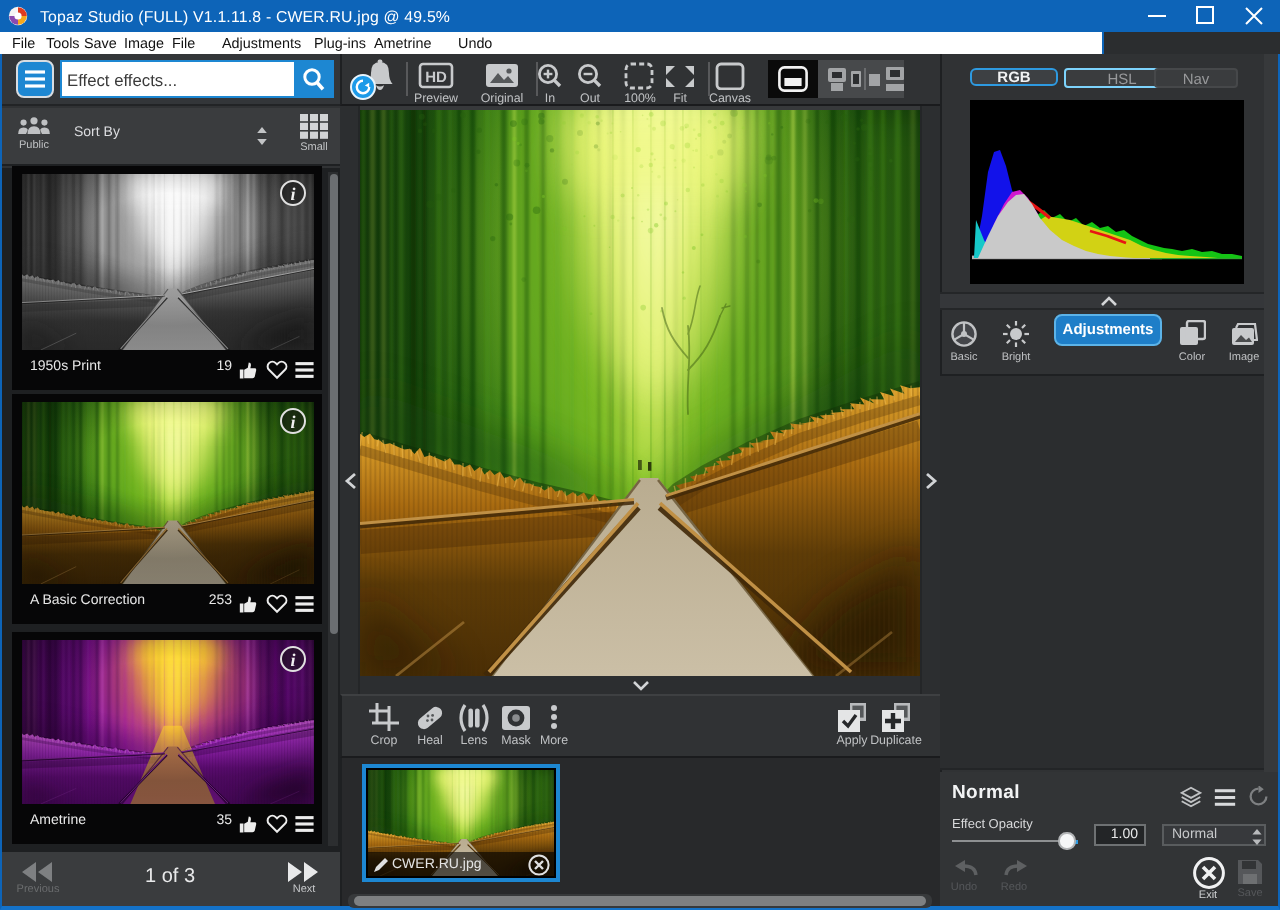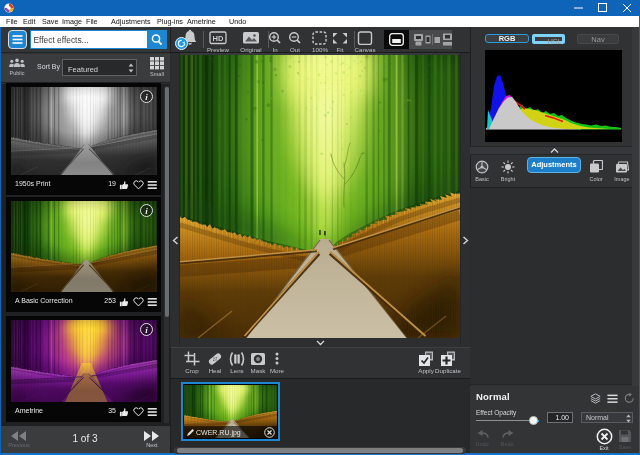--- a/index.html
+++ b/index.html
@@ -1,44 +1,45 @@
 <!DOCTYPE html>
 <html><head><meta charset="utf-8"><style>
 
 *{margin:0;padding:0;box-sizing:border-box;font-family:"Liberation Sans",sans-serif;}
 body{width:640px;height:455px;overflow:hidden;background:#2b2d2f;}
 #app{position:relative;width:640px;height:455px;background:#2b2d2f;}
 .abs{position:absolute;}
 #titlebar{left:0;top:0;width:640px;height:16px;background:#0d64b8;color:#fff;font-size:8px;}
 #titletext{left:20px;top:3px;letter-spacing:0.1px;}
-#menubar{left:0;top:16px;width:640px;height:11px;background:#fff;color:#111;font-size:7.2px;border-right:1px solid #0d64b8;}
+#menubar{left:0;top:16px;width:552px;height:11px;background:#fff;color:#111;font-size:7.2px;border-right:1px solid #0d64b8;}
 .menuitem{position:absolute;top:0px;}
 #body{left:0;top:27px;width:640px;height:428px;background:#303234;border-left:1px solid #0d64b8;border-right:1px solid #0d64b8;border-bottom:2px solid #1472c8;}
 .lbl{position:absolute;color:#bfc1c3;font-size:6.2px;text-align:center;}
 .sep{position:absolute;width:1px;background:#58595b;}
 </style>
 
 </head><body>
 <div id="app">
 <div class="abs" id="titlebar"></div>
 <svg class="abs" style="left:4px;top:3px" width="10" height="10">
       <circle cx="5" cy="5" r="4.6" fill="#f4f4f4"></circle>
       <path d="M5 0.6 A4.4 4.4 0 0 1 9.4 5 L5 5 Z" fill="#e03c20"></path>
       <path d="M9.4 5 A4.4 4.4 0 0 1 5 9.4 L5 5 Z" fill="#f6a81c"></path>
       <path d="M5 9.4 A4.4 4.4 0 0 1 0.6 5 L5 5 Z" fill="#8a4ab0"></path>
       <circle cx="5" cy="5" r="1.8" fill="#fff"></circle>
     </svg>
+<div class="abs" id="titletext" style="color:#fff;font-size:7.9px;top:3.5px;left:20px">Topaz Studio (FULL) V1.1.11.8 - CWER.RU.jpg @ 49.5%</div>
 <svg class="abs" style="left:570px;top:0" width="70" height="16">
       <line x1="4" y1="8" x2="13" y2="8" stroke="#fff" stroke-width="1"></line>
       <rect x="28.5" y="3.5" width="8" height="8" fill="none" stroke="#fff" stroke-width="1"></rect>
       <path d="M53 4 L61 12 M61 4 L53 12" stroke="#fff" stroke-width="1"></path>
     </svg>
 <div class="abs" id="menubar">
 <span class="menuitem" style="left:6px;top:1px">File</span>
-<span class="menuitem" style="left:23px;top:1px">Edit</span>
+<span class="menuitem" style="left:23px;top:1px">Tools</span>
 <span class="menuitem" style="left:42px;top:1px">Save</span>
 <span class="menuitem" style="left:62px;top:1px">Image</span>
 <span class="menuitem" style="left:86px;top:1px">File</span>
 <span class="menuitem" style="left:111px;top:1px">Adjustments</span>
 <span class="menuitem" style="left:157px;top:1px">Plug-ins</span>
 <span class="menuitem" style="left:187px;top:1px">Ametrine</span>
 <span class="menuitem" style="left:229px;top:1px">Undo</span>
 </div>
 <div class="abs" id="body"></div>
 <div class="abs" style="left:1px;top:27px;width:169px;height:26px;background:#333639;border-bottom:1px solid #222426"></div>
@@ -63,23 +64,20 @@
         <circle cx="10" cy="2.6" r="2"></circle>
         <path d="M6.4 10 Q6.4 5.6 10 5.6 Q13.6 5.6 13.6 10 Z"></path>
         <circle cx="4.2" cy="3.6" r="1.7"></circle>
         <path d="M1.2 10 Q1.2 6.4 4.2 6.4 Q6 6.4 6.6 7.6 L5.6 10 Z"></path>
         <circle cx="15.8" cy="3.6" r="1.7"></circle>
         <path d="M18.8 10 Q18.8 6.4 15.8 6.4 Q14 6.4 13.4 7.6 L14.4 10 Z"></path>
       </g>
     </svg>
 <div class="lbl" style="left:4px;top:70px;width:26px;font-size:5.5px">Public</div>
 <div class="abs" style="left:37px;top:63px;font-size:7px;color:#dcdde0">Sort By</div>
-<div class="abs" style="left:62px;top:59px;width:75px;height:17px;background:#28292b;border:1px solid #606264;color:#d4d5d7;font-size:7.5px">
-      <span style="position:absolute;left:5px;top:4.5px">Featured</span>
-    </div>
 <svg class="abs" style="left:127px;top:62px" width="8" height="12">
       <path d="M4 1.5 L6.4 4.5 L1.6 4.5 Z" fill="#c2c4c6"></path>
       <path d="M4 10.5 L6.4 7.5 L1.6 7.5 Z" fill="#c2c4c6"></path>
     </svg>
 <svg class="abs" style="left:150px;top:57px" width="14" height="13">
 <rect x="0" y="0.0" width="4" height="3.6" fill="#d2d4d6"></rect>
 <rect x="5" y="0.0" width="4" height="3.6" fill="#d2d4d6"></rect>
 <rect x="10" y="0.0" width="4" height="3.6" fill="#d2d4d6"></rect>
 <rect x="0" y="4.4" width="4" height="3.6" fill="#d2d4d6"></rect>
 <rect x="5" y="4.4" width="4" height="3.6" fill="#d2d4d6"></rect>
@@ -1551,21 +1549,21 @@
 <div class="abs" style="left:196px;top:429px;font-size:7px;color:#e4e4e4">CWER.RU.jpg</div>
 <svg class="abs" style="left:264px;top:427px" width="11" height="11">
       <circle cx="5.5" cy="5.5" r="4.8" fill="none" stroke="#e0e0e0" stroke-width="1"></circle>
       <path d="M3.5 3.5 L7.5 7.5 M7.5 3.5 L3.5 7.5" stroke="#e0e0e0" stroke-width="1.2"></path>
     </svg>
 <div class="abs" style="left:174px;top:447px;width:292px;height:7px;background:#37393b;border-radius:3px"></div>
 <div class="abs" style="left:177px;top:448px;width:286px;height:5px;background:#7e8082;border-radius:2.5px"></div>
 <div class="abs" style="left:470px;top:27px;width:169px;height:426px;background:#303234;border-left:1px solid #1e2022"></div>
 <div class="abs" style="left:632px;top:27px;width:7px;height:426px;background:#37393b"></div>
 <div class="abs" style="left:485px;top:34px;width:44px;height:9px;background:#3d4043;border:1.2px solid #2e9ae0;border-radius:3px;color:#f0f1f2;font-size:7.5px;font-weight:bold;text-align:center;line-height:8.5px">RGB</div>
-<div class="abs" style="left:532px;top:34px;width:33px;height:9.5px;background:#3a3c3e;border:3px solid #7dd3fc;border-radius:2px;color:#98999b;font-size:7.5px;text-align:right;line-height:9px">HSL</div>
+<div class="abs" style="left:532px;top:34px;width:58px;height:9.5px;background:#3a3c3e;border:1px solid #7dd3fc;border-radius:2px;color:#98999b;font-size:7.5px;text-align:center;line-height:9px">HSL</div>
 <div class="abs" style="left:577px;top:34px;width:42px;height:9.5px;background:#3a3c3e;border:1px solid #46484a;border-radius:2px;color:#98999b;font-size:7.5px;text-align:center;line-height:9px">Nav</div>
 <div class="abs" style="left:485px;top:50px;width:137px;height:92px;background:#000"></div>
 <svg class="abs" style="left:485px;top:50px" width="137" height="92">
       <rect x="1" y="77.8" width="95" height="1.8" fill="#b4b4b4"></rect>
       <rect x="90" y="78.2" width="46" height="1.4" fill="#2da82d"></rect>
       <polygon points="2,79 6,58 9,36 12,26 15,25 18,33 21,45 25,54 29,61 33,68 38,75 42,79" fill="#1212ea"></polygon>
       <polygon points="2,79 3,60 5,65 7,70 9,74 11,79" fill="#16c8c8"></polygon>
       <polygon points="6,79 12,62 17,52 21,46 25,45 29,49 34,57 40,64 47,70 54,75 60,79" fill="#d018d0"></polygon>
       <polygon points="13,79 19,64 23,58 26,60 29,55 33,58 37,55 41,59 45,57 49,61 53,59 57,63 61,61 65,64 69,63 73,66 77,65 81,68 85,70 89,72 93,73 97,74 101,74.5 106,75.5 111,74.5 116,76 121,75.5 126,77 131,77 136,78 136,79" fill="#14c414"></polygon>
       <polygon points="26,79 32,62 38,58 44,59 50,60 56,62 62,64 68,66 74,68 80,70 86,73 92,75 98,76.5 104,77.5 110,78 118,78.5 124,79" fill="#d2d214"></polygon>

